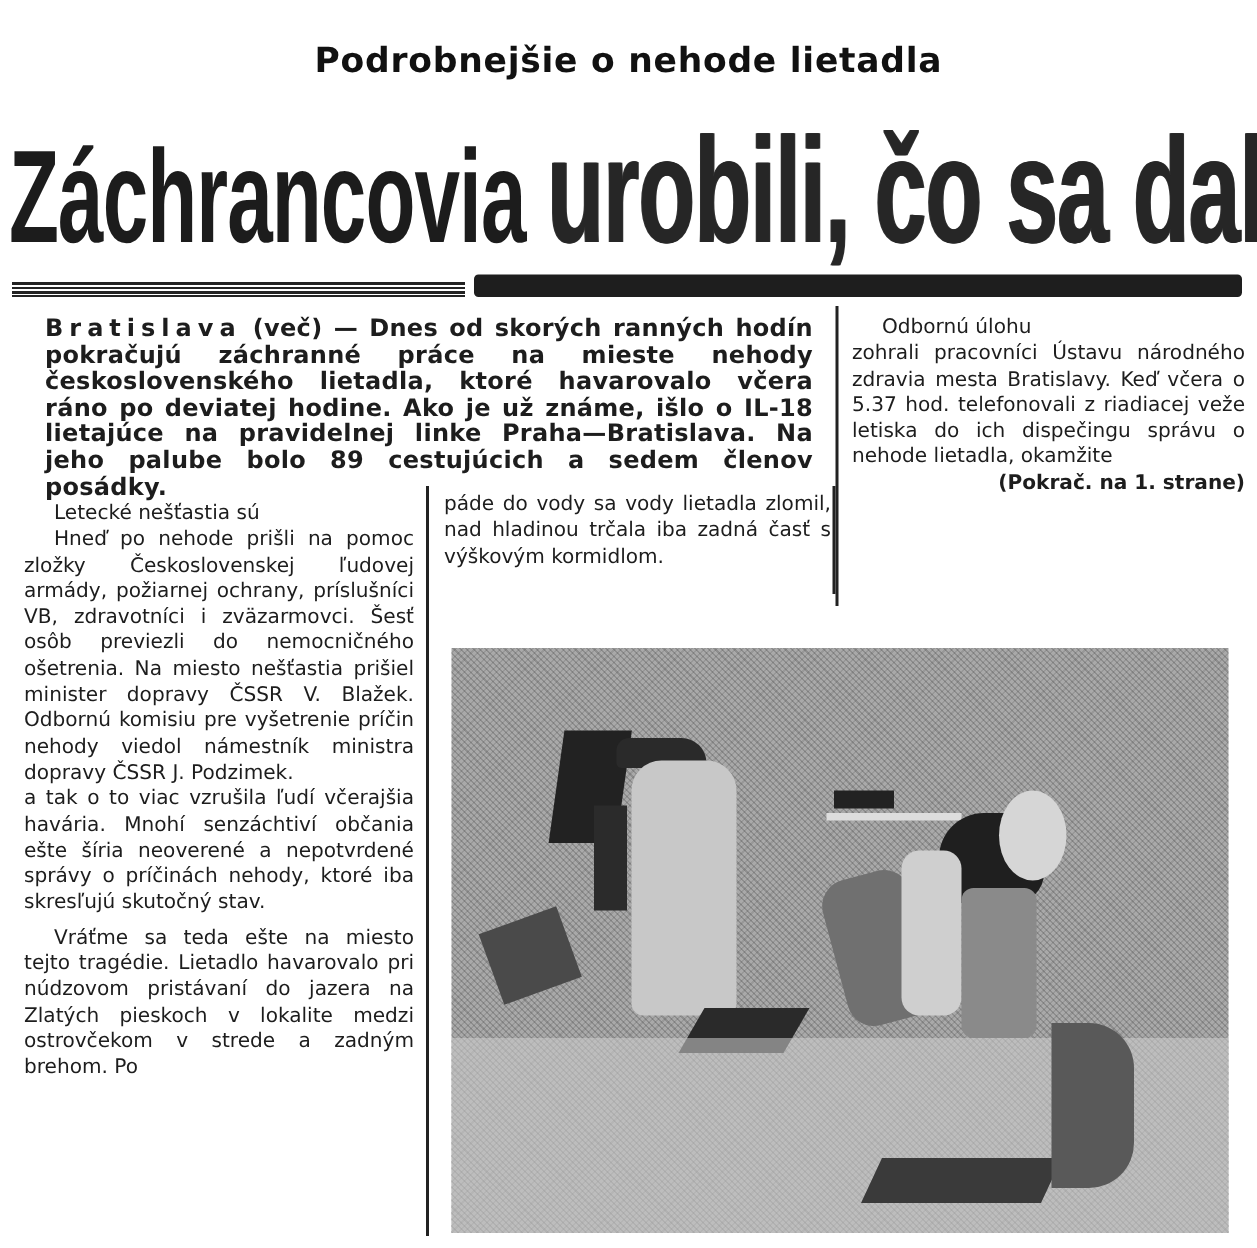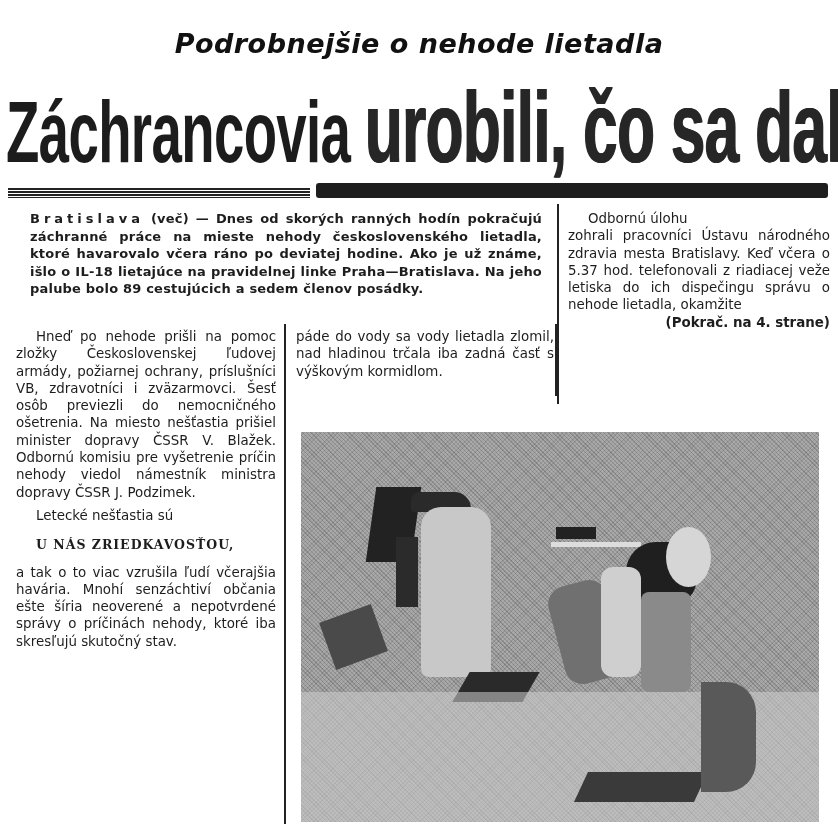--- a/index.html
+++ b/index.html
@@ -1,44 +1,43 @@
 <!DOCTYPE html>
 <html><head>
   <meta charset="utf-8">
   <style>
     * { box-sizing: border-box; margin: 0; padding: 0; }
     html, body { width: 838px; height: 832px; background: #ffffff; overflow: hidden; }
     body { position: relative; font-family: "DejaVu Serif", "Liberation Serif", serif; color: #1a1a1a; }
 
     .kicker {
       position: absolute; left: 0; top: 28px; width: 838px; text-align: center;
-      font-family: "DejaVu Sans", sans-serif; font-weight: bold; font-size: 27px; letter-spacing: 0.5px;
+      font-family: "DejaVu Sans", sans-serif; font-weight: bold; font-size: 23px; letter-spacing: 0.5px;
       color: #111;
-      font-style: italic;
     }
     .headline {
       position: absolute; left: 6px; top: 78px; width: 830px; height: 98px;
       font-family: "Liberation Sans", sans-serif; font-weight: bold;
       font-size: 88px; line-height: 98px; white-space: nowrap;
       transform: scaleX(0.62); transform-origin: left top; letter-spacing: -1px;
     }
     .headline .light { color: #1c1c1c; }
     .headline .heavy { color: #262626; font-size: 100px; text-shadow: 1px 0 0 #333, -1px 0 0 #333; }
 
     .rule-left {
       position: absolute; left: 8px; top: 188px; width: 302px; height: 10px;
       background: repeating-linear-gradient(to bottom, #222 0 2px, #fff 2px 3px);
     }
     .rule-right {
       position: absolute; left: 316px; top: 183px; width: 512px; height: 15px;
       background: #1e1e1e; border-radius: 3px;
     }
 
     .text { font-family: "DejaVu Sans", sans-serif; font-size: 13.4px; line-height: 17.3px; color: #1d1d1d; text-align: justify; }
-    .lead { font-weight: bold; font-size: 13px; line-height: 17.6px; letter-spacing: 0.2px; }
+    .lead { font-weight: bold; font-size: 16px; line-height: 17.6px; letter-spacing: 0.2px; }
     .lead .dateline { letter-spacing: 4px; }
     .indent { text-indent: 20px; }
     .subhead { font-family: "DejaVu Serif", serif; font-weight: bold; font-size: 12.5px; letter-spacing: 1px; text-align: left; }
 
     .col-lead { position: absolute; left: 30px; top: 210px; width: 512px; }
     .vline { position: absolute; background: #222; width: 2px; }
     .col-right { position: absolute; left: 568px; top: 210px; width: 262px; }
     .col-left { position: absolute; left: 16px; top: 328px; width: 260px; }
     .col-mid { position: absolute; left: 296px; top: 328px; width: 258px; }
 
@@ -74,28 +73,28 @@
     <span>Dnes od skorých ranných hodín pokračujú záchranné práce na mieste nehody československého lietadla, ktoré havarovalo včera ráno po deviatej hodine. Ako je už známe, išlo o IL-18 lietajúce na pravidelnej linke Praha—Bratislava. Na jeho palube bolo 89 cestujúcich a sedem členov posádky.</span>
   </div>
 
   <div class="vline" style="left:557px; top:204px; height:200px;"></div>
   <div class="vline" style="left:284px; top:324px; height:500px;"></div>
   <div class="vline" style="left:555px; top:324px; height:72px;"></div>
 
   <div class="col-right text">
     <p class="indent" style="text-align:left;">Odbornú úlohu</p>
     <p>zohrali pracovníci Ústavu národného zdravia mesta Bratislavy. Keď včera o 5.37 hod. telefonovali z riadiacej veže letiska do ich dispečingu správu o nehode lietadla, okamžite</p>
-    <p style="text-align:right; font-weight:bold;">(Pokrač. na 4. strane)</p>
+    <p style="text-align:right; font-weight:bold;">(Pokrač. na 1. strane)</p>
   </div>
 
   <div class="col-left text">
+    <p class="indent" style="margin-top:6px;">Letecké nešťastia sú</p>
     <p class="indent">Hneď po nehode prišli na pomoc zložky Československej ľudovej armády, požiarnej ochrany, príslušníci VB, zdravotníci i zväzarmovci. Šesť osôb previezli do nemocničného ošetrenia. Na miesto nešťastia prišiel minister dopravy ČSSR V. Blažek. Odbornú komisiu pre vyšetrenie príčin nehody viedol námestník ministra dopravy ČSSR J. Podzimek.</p>
-    <p class="indent" style="margin-top:6px;">Letecké nešťastia sú</p>
-    <p class="subhead" style="margin-top:12px; margin-bottom:10px; padding-left:20px;">U NÁS ZRIEDKAVOSŤOU,</p>
     <p>a tak o to viac vzrušila ľudí včerajšia havária. Mnohí senzáchtiví občania ešte šíria neoverené a nepotvrdené správy o príčinách nehody, ktoré iba skresľujú skutočný stav.</p>
+    <p class="indent" style="margin-top:6px;">Vráťme sa teda ešte na miesto tejto tragédie. Lietadlo havarovalo pri núdzovom pristávaní do jazera na Zlatých pieskoch v lokalite medzi ostrovčekom v strede a zadným brehom. Po</p>
   </div>
 
   <div class="col-mid text">
     <p>páde do vody sa vody lietadla zlomil, nad hladinou trčala iba zadná časť s výškovým kormidlom.</p>
   </div>
 
   <div class="photo">
     <div class="shape" style="left:70px; top:55px; width:45px; height:75px; background:#222; transform:skewX(-8deg);"></div>
     <div class="shape" style="left:110px; top:60px; width:60px; height:20px; background:#2a2a2a; border-radius:10px 20px 4px 4px;"></div>
     <div class="shape" style="left:95px; top:105px; width:22px; height:70px; background:#2b2b2b;"></div>

